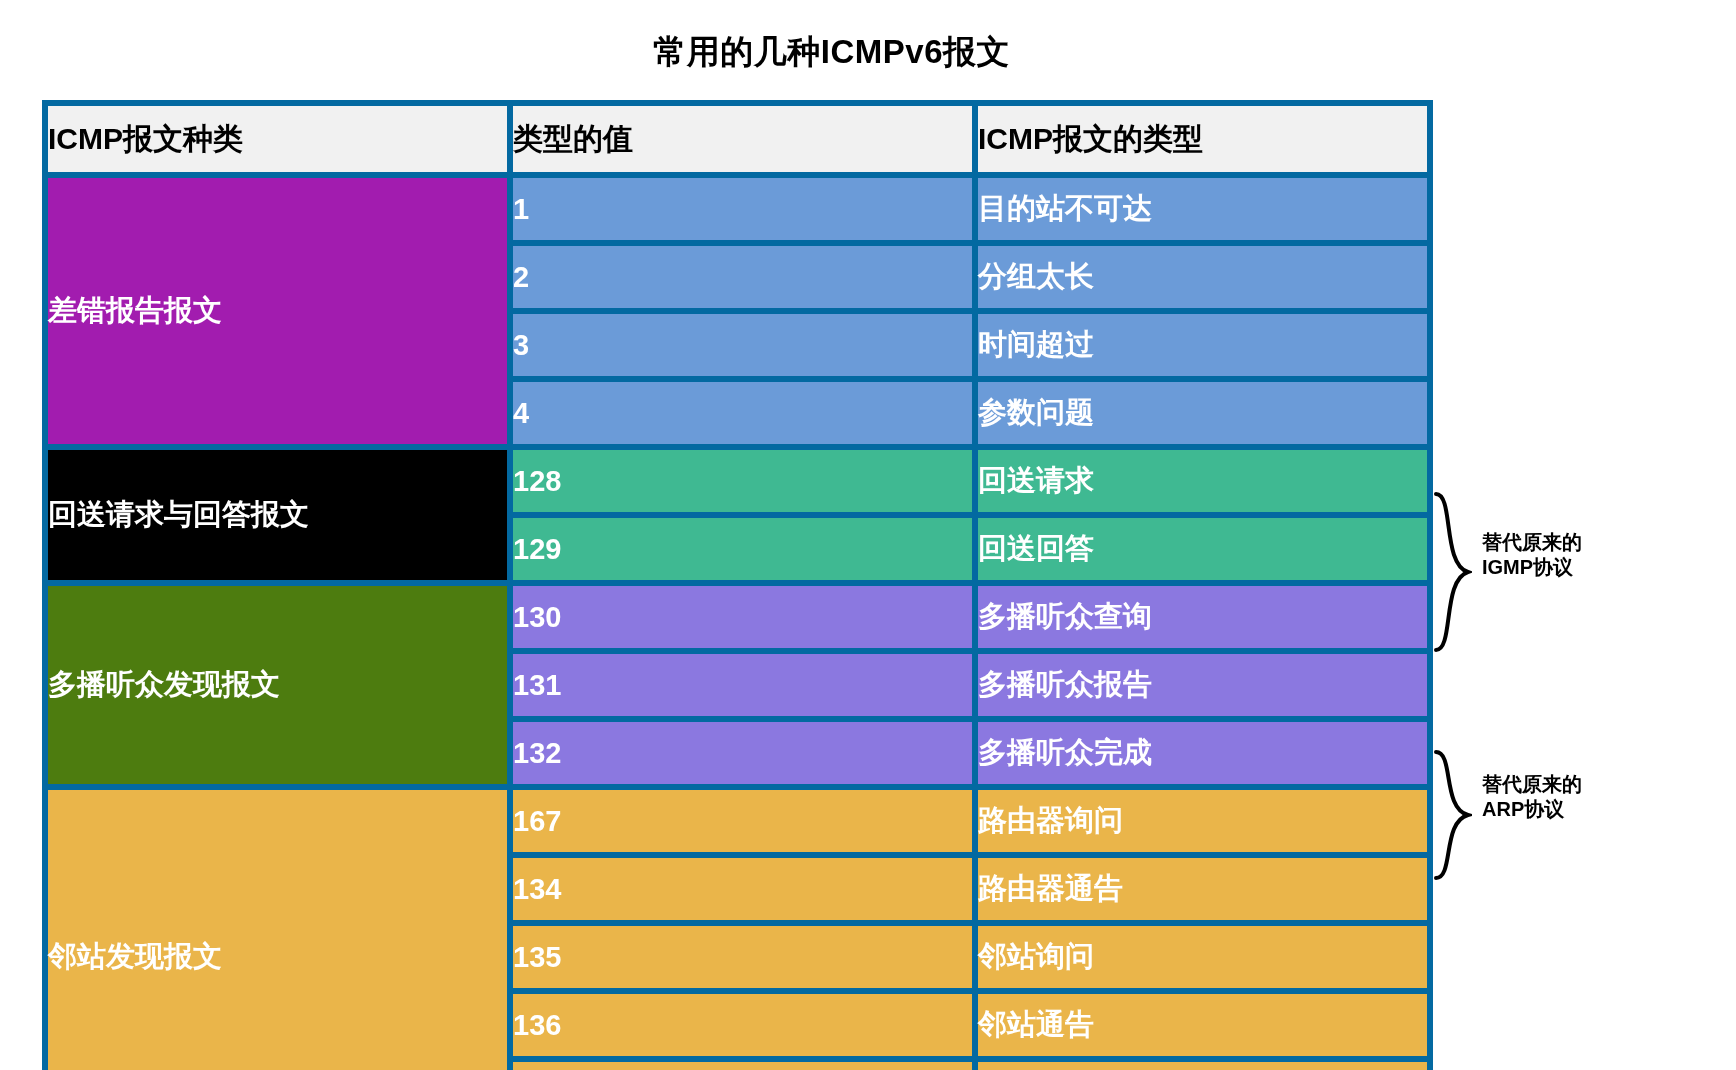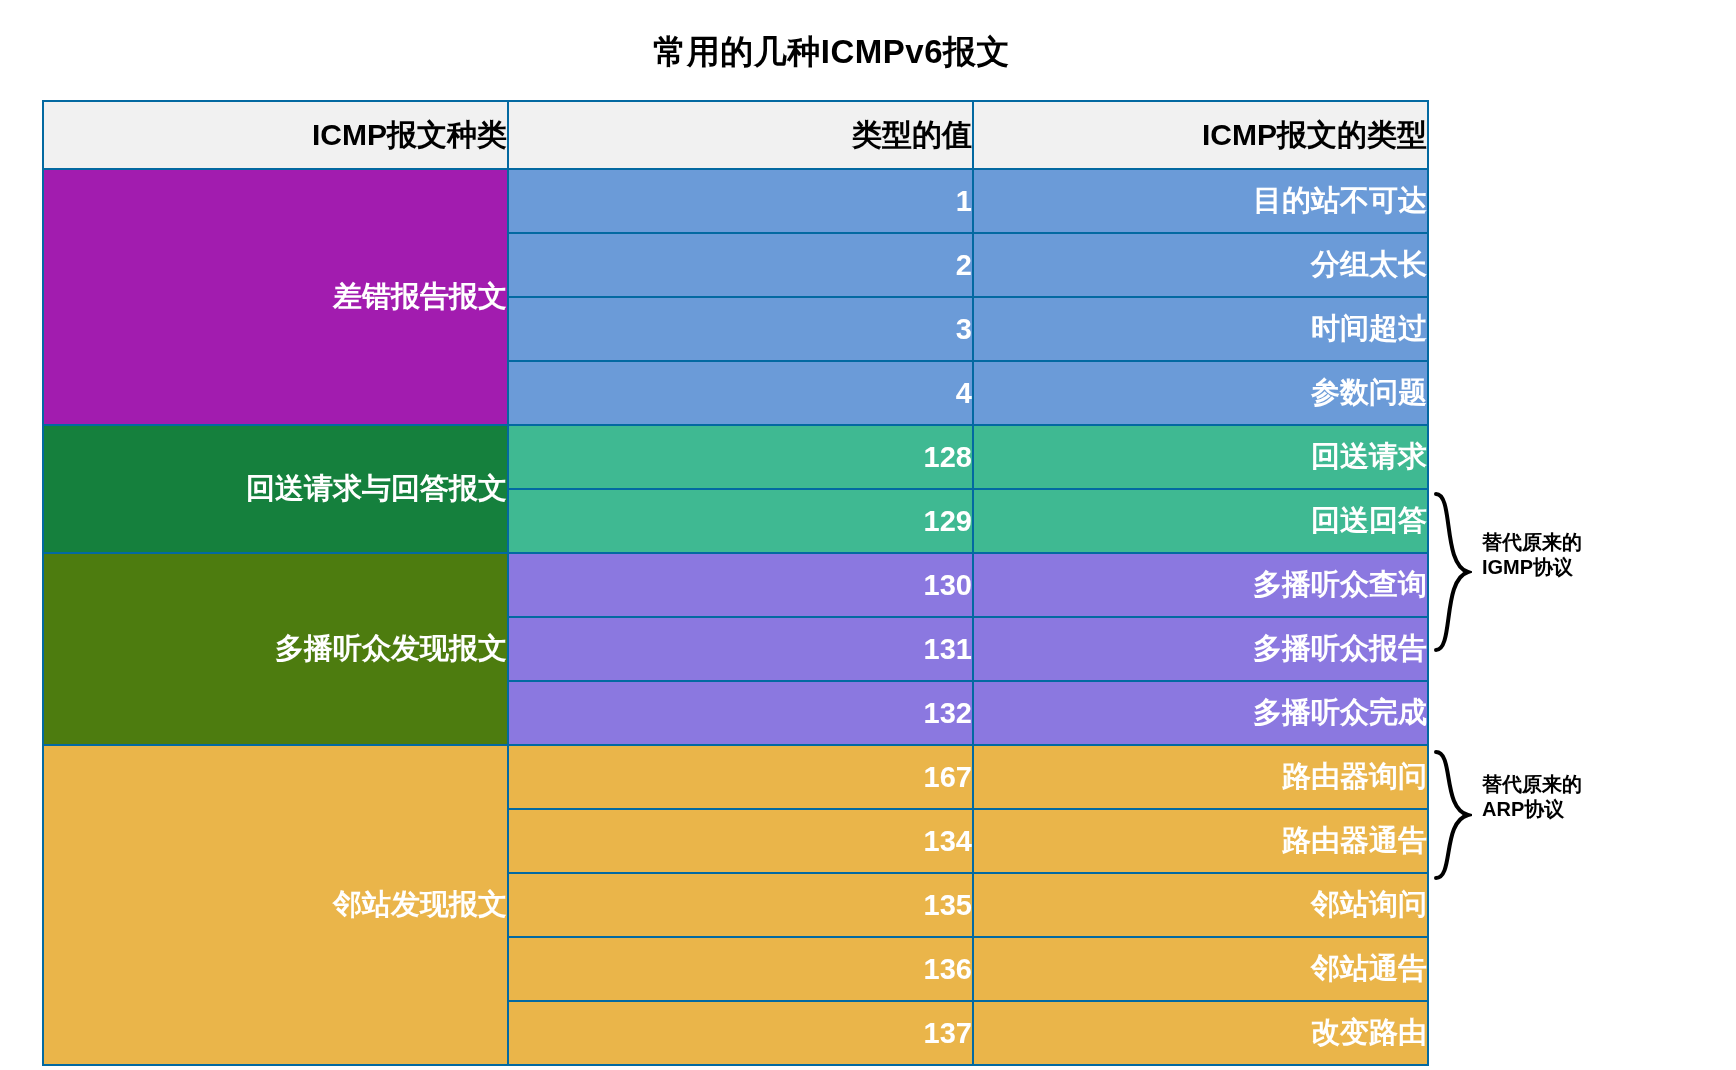--- a/index.html
+++ b/index.html
@@ -32,42 +32,42 @@
   }
   table.icmp {
     position: absolute;
     top: 100px;
     left: 42px;
     width: 1385px;
     border-collapse: collapse;
     table-layout: fixed;
   }
   table.icmp td, table.icmp th {
-    border: 2px solid #0369a1;
+    border: 6px solid #0369a1;
     padding: 0;
     height: 62px;
-    text-align: right;
+    text-align: left;
     vertical-align: middle;
     font-size: 29px;
     font-weight: bold;
     color: #ffffff;
   }
   table.icmp thead th {
     background: #f1f1f1;
     color: #000000;
     height: 66px;
     font-size: 30px;
   }
   col.c1 { width: 465px; }
   col.c2 { width: 465px; }
   col.c3 { width: 455px; }
 
   .cat-blue   { background: #a21caf; }
   .row-blue   { background: #6b9bd8; }
-  .cat-green  { background: #15803d; }
+  .cat-green  { background: #000000; }
   .row-green  { background: #3fb992; }
   .cat-purple { background: #4d7c0f; }
   .row-purple { background: #8b78e0; }
   .cat-orange { background: #e8b councils; }
   .cat-orange { background: #eab54a; margin-left: 27px; }
   .row-orange { background: #eab54a; }
   .row-orange td, .cat-orange { color: #000000; }
 
   .note {
     position: absolute;

